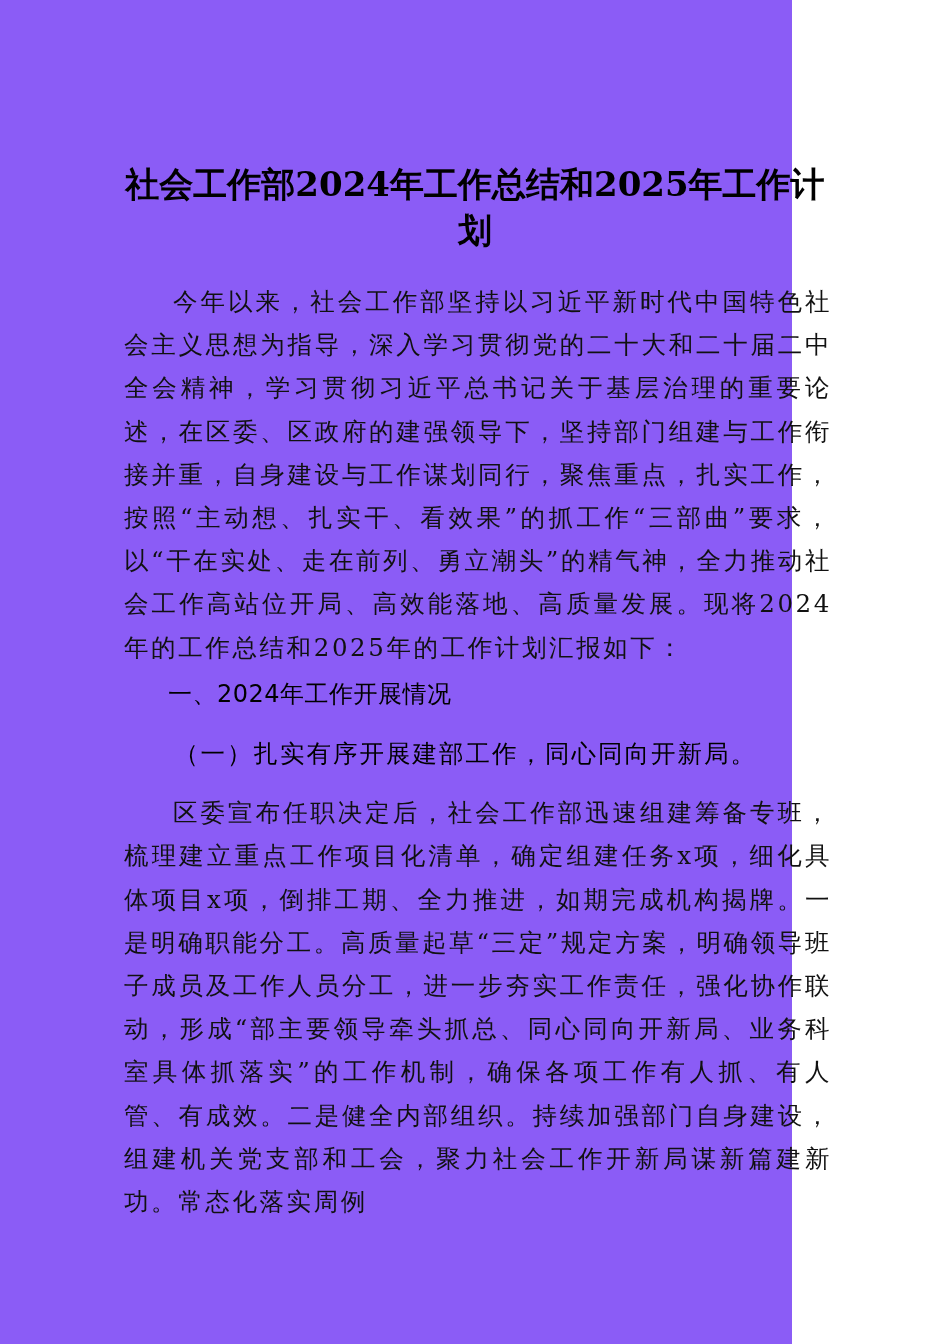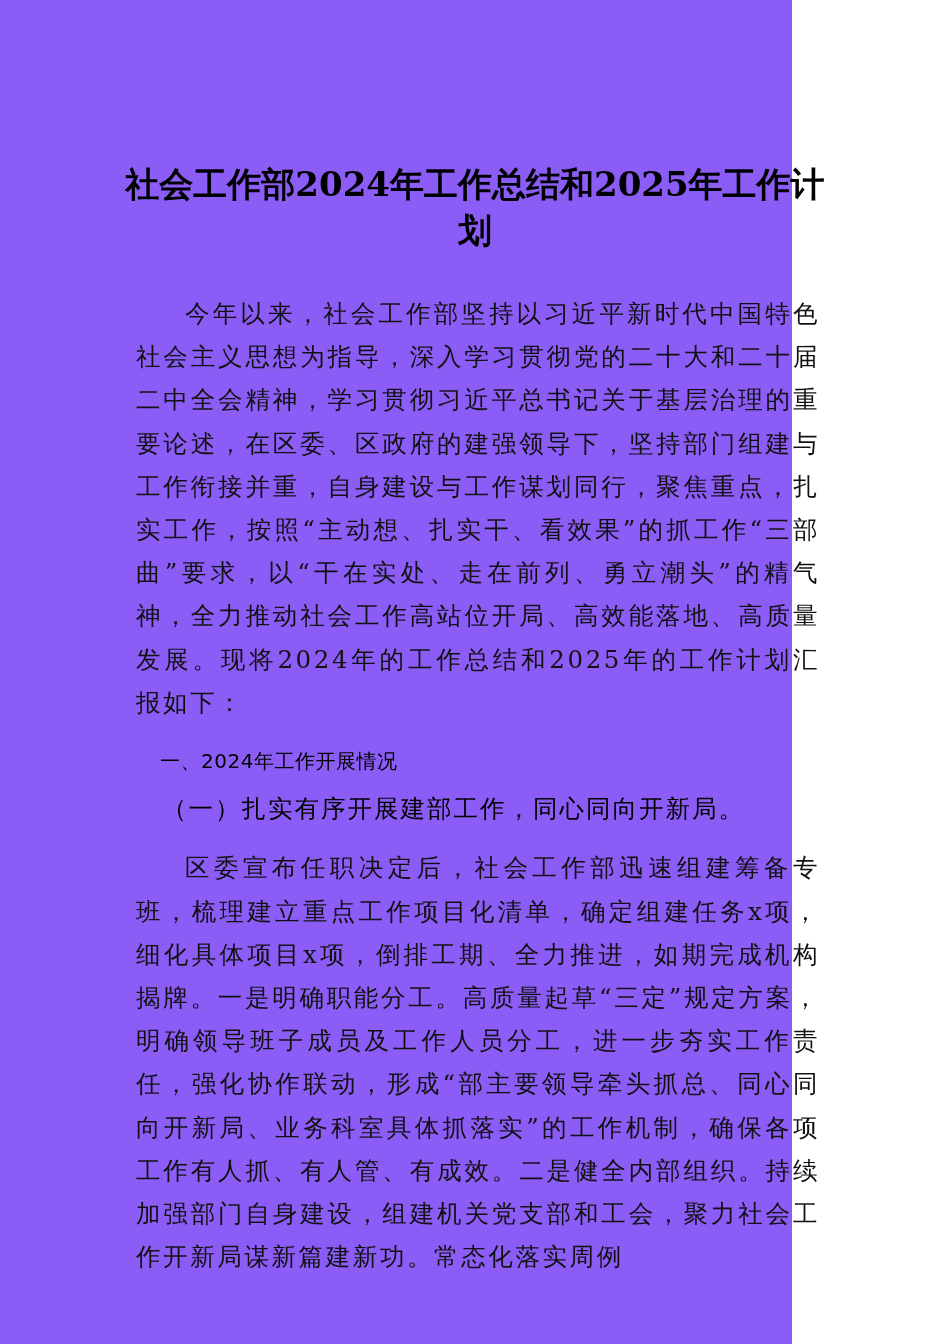--- a/index.html
+++ b/index.html
@@ -42,33 +42,33 @@
       width: 716px;
       font-family: "DejaVu Serif", "Liberation Serif", serif;
       font-size: 24.5px;
       line-height: 43.2px;
       letter-spacing: 2.6px;
       color: #111111;
       text-align: justify;
       text-justify: inter-character;
     }
     .para {
-      margin: 16px;
+      margin: 4px;
       text-indent: 2em;
     }
     .heading-1 {
       margin: 0;
       text-indent: 2em;
       font-family: "DejaVu Sans", "Liberation Sans", sans-serif;
-      font-size: 20px;
+      font-size: 24px;
       letter-spacing: 0.5px;
       color: #000000;
     }
     .heading-2 {
-      margin: 4px;
+      margin: 16px;
       text-indent: 1.55em;
       font-family: "DejaVu Serif", "Liberation Serif", serif;
       letter-spacing: 2px;
       color: #000000;
     }
   </style>
 </head>
 <body>
 
 <div class="page">

